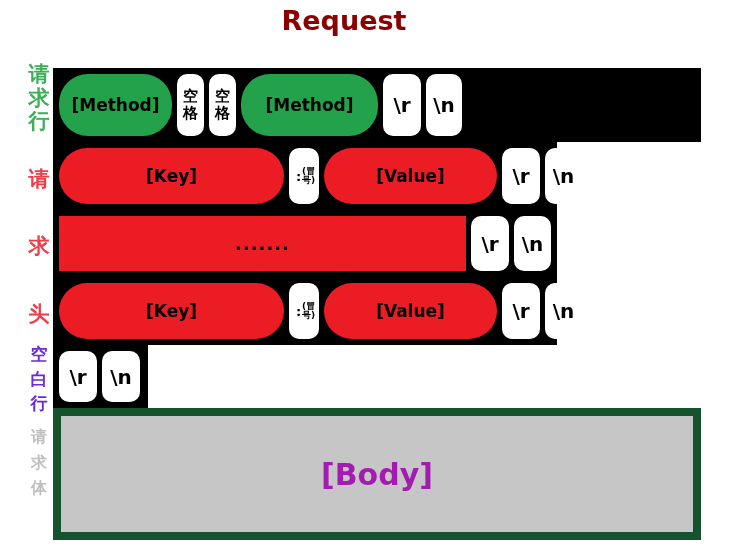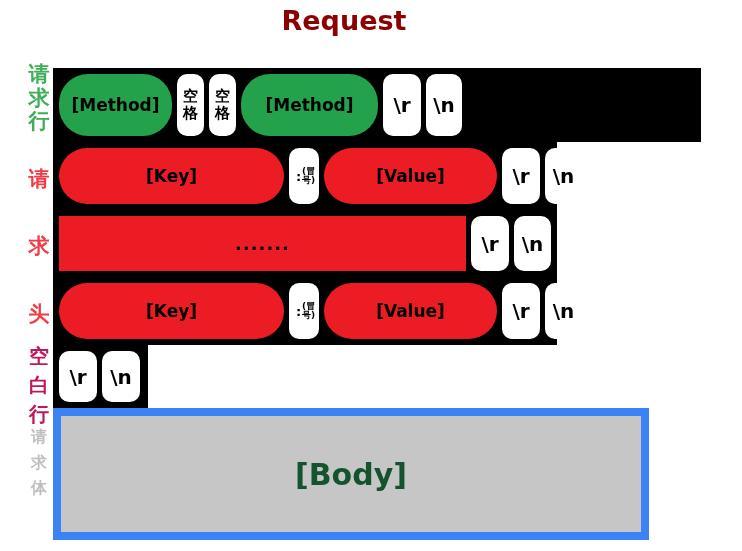--- a/index.html
+++ b/index.html
@@ -77,45 +77,45 @@
   .c-cr2 { width: 38px; } .c-lf2 { width: 37px; }
 
   .c-ellipsis { width: 407px; gap: 22px; font-size: 18px; }
   .c-ellipsis .dots { letter-spacing: 1px; }
 
   .c-cr5 { width: 38px; } .c-lf5 { width: 38px; }
 
   .body-box {
     position: absolute;
     left: 53px; top: 408px;
-    width: 596px; height: 132px;
+    width: 648px; height: 132px;
     background: #C6C6C6;
-    border: 8px solid #3b82f6;
+    border: 8px solid #14532d;
     display: flex;
     align-items: center;
     justify-content: center;
     font-size: 30px;
     font-weight: bold;
-    color: #14532d;
+    color: #a21caf;
   }
 
   
   .vlabel {
     position: absolute;
     left: 27px;
     width: 24px;
     font-weight: bold;
     word-break: break-all;
     text-align: center;
   }
   .lab-reqline  { top: 63px;  color: #3FAE58; font-size: 21px; line-height: 1.12; }
   .lab-h1 { top: 165px; color: #EE3D47; font-size: 21px; }
   .lab-h2 { top: 232px; color: #EE3D47; font-size: 21px; }
   .lab-h3 { top: 300px; color: #EE3D47; font-size: 21px; }
-  .lab-blank    { top: 342px; color: #be185d; font-size: 20px; line-height: 1.45; }
+  .lab-blank    { top: 342px; color: #6d28d9; font-size: 17px; line-height: 1.45; }
   .lab-body     { top: 424px; color: #BFBFBF; font-size: 16px; line-height: 1.6; }
 
   .watermark {
     position: absolute;
     top: 517px; right: 1px;
     font-family: "Liberation Mono", "DejaVu Sans Mono", monospace;
     font-size: 20px;
     color: #D9D9D9;
     letter-spacing: 0px;
     white-space: nowrap;

